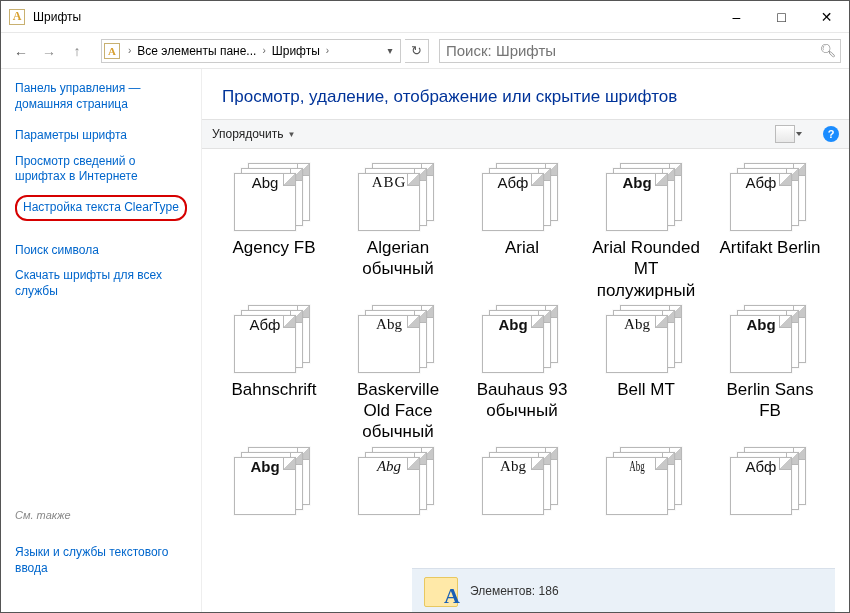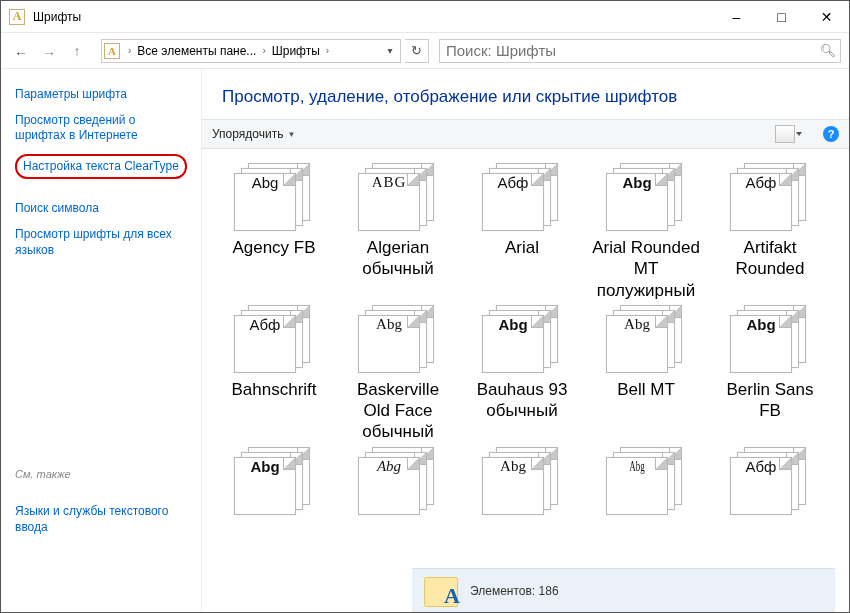--- a/index.html
+++ b/index.html
@@ -98,22 +98,23 @@
   </div>
   <div class="refresh-btn">↻</div>
   <div class="search-wrap">
     <input type="text" placeholder="Поиск: Шрифты" style="">
     <div class="search-icon">🔍︎</div>
   </div>
 </div>
 
 <div class="body">
   <div class="sidebar">
+    <a href="#">Панель управления — домашняя страница</a>
     <div class="section-gap"></div>
-    <div id="sidebar-links"><a href="#">Параметры шрифта</a><a href="#">Просмотр сведений о шрифтах в Интернете</a><a href="#" class="highlighted" style="margin-bottom: 22px;">Настройка текста ClearType</a><a href="#">Поиск символа</a><a href="#">Просмотр шрифты для всех языков</a></div>
+    <div id="sidebar-links"><a href="#">Параметры шрифта</a><a href="#">Просмотр сведений о шрифтах в Интернете</a><a href="#" class="highlighted" style="margin-bottom: 22px;">Настройка текста ClearType</a><a href="#">Поиск символа</a><a href="#">Скачать шрифты для всех службы</a></div>
     <div class="see-also">См. также</div>
     <a href="#">Языки и службы текстового ввода</a>
   </div>
 
   <div class="main">
     <div class="main-header">
       <h1>Просмотр, удаление, отображение или скрытие шрифтов</h1>
     </div>
     <div class="toolbar">
       <div class="organize">
@@ -194,21 +195,21 @@
                 <div class="corner"></div>
               </div>
               <div class="page back1">
                 <div class="corner"></div>
               </div>
               <div class="page front">
                 <div class="corner"></div>
                 <div class="sample" style="font-family:Arial,sans-serif;">Абф</div>
               </div>
             </div>
-            <div class="font-label">Artifakt Rounded</div>
+            <div class="font-label">Artifakt Berlin</div>
           </div>
           <div class="font-item">
             <div class="font-thumb">
               <div class="page back2">
                 <div class="corner"></div>
               </div>
               <div class="page back1">
                 <div class="corner"></div>
               </div>
               <div class="page front">

